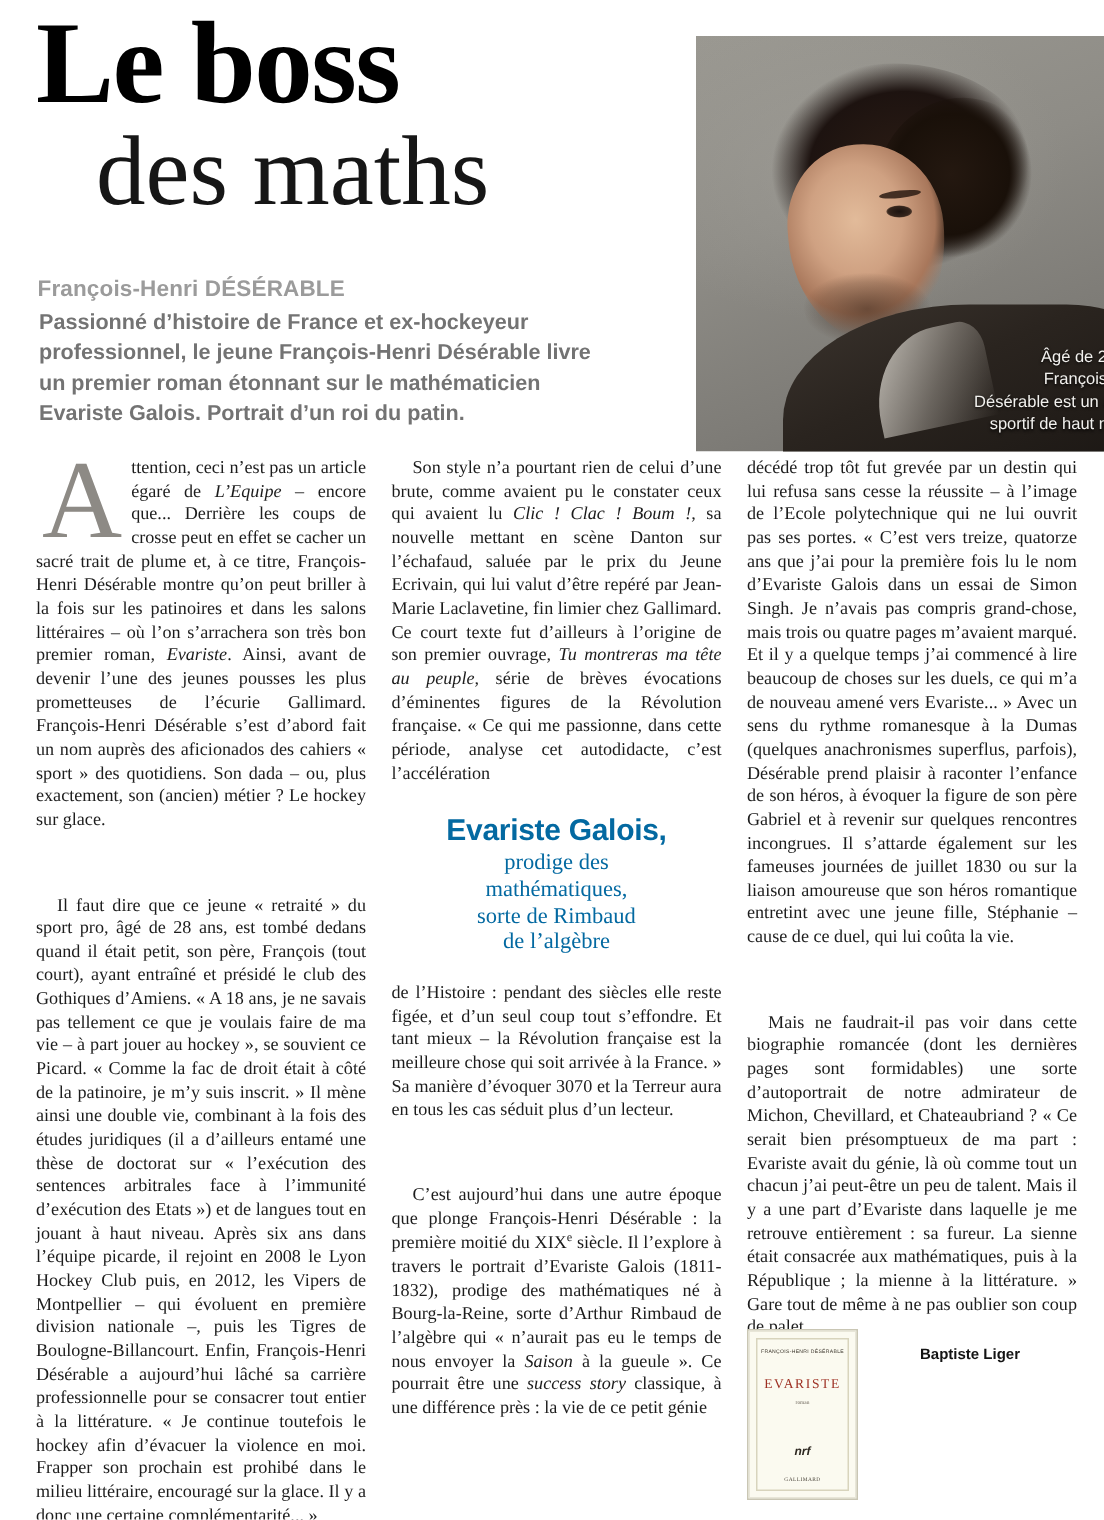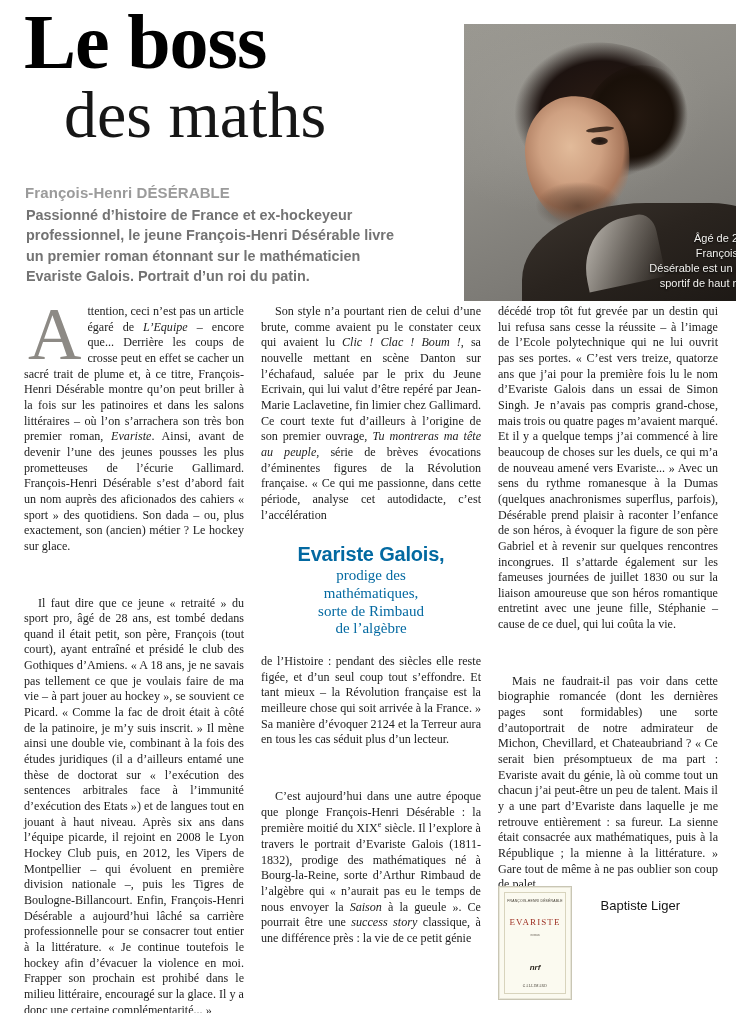--- a/index.html
+++ b/index.html
@@ -234,22 +234,22 @@
     font-weight: normal;
     font-size: 15px;
     line-height: 1.18;
     white-space: pre-line;
     margin-top: 1px;
   }
 
   
   #signature {
     font-family: "Liberation Sans", sans-serif;
-    font-weight: normal;
-    font-size: 13px;
+    font-weight: bold;
+    font-size: 10px;
     text-align: right;
     margin-top: 5px;
     padding-right: 38px;
     color: #141414;
   }
 
   
   #book-block {
     position: absolute;
     left: 0;
@@ -396,21 +396,21 @@
     </p>
 
     <div id="pullquote">
       <div id="pq-line1">Evariste Galois,</div>
       <div id="pq-rest">prodige des
 mathématiques,
 sorte de Rimbaud
 de l’algèbre</div>
     </div>
 
-    <p class="body-text">de l’Histoire : pendant des siècles elle reste figée, et d’un seul coup tout s’effondre. Et tant mieux – la Révolution française est la meilleure chose qui soit arrivée à la France. » Sa manière d’évoquer 2124 et la Terreur aura en tous les cas séduit plus d’un lecteur.</p>
+    <p class="body-text">de l’Histoire : pendant des siècles elle reste figée, et d’un seul coup tout s’effondre. Et tant mieux – la Révolution française est la meilleure chose qui soit arrivée à la France. » Sa manière d’évoquer 3070 et la Terreur aura en tous les cas séduit plus d’un lecteur.</p>
     <p class="body-text indent">
       <span>C’est aujourd’hui dans une autre époque que plonge François-Henri Désérable : la première moitié du XIX</span><span class="sup">e</span><span> siècle. Il l’explore à travers le portrait d’Evariste Galois (1811-1832), prodige des mathématiques né à Bourg-la-Reine, sorte d’Arthur Rimbaud de l’algèbre qui « n’aurait pas eu le temps de nous envoyer la </span><span class="em">Saison</span><span> à la gueule ». Ce pourrait être une </span><span class="em">success story</span><span> classique, à une différence près : la vie de ce petit génie</span>
     </p>
   </div>
 
   <div class="column">
     <p class="body-text">décédé trop tôt fut grevée par un destin qui lui refusa sans cesse la réussite – à l’image de l’Ecole polytechnique qui ne lui ouvrit pas ses portes. « C’est vers treize, quatorze ans que j’ai pour la première fois lu le nom d’Evariste Galois dans un essai de Simon Singh. Je n’avais pas compris grand-chose, mais trois ou quatre pages m’avaient marqué. Et il y a quelque temps j’ai commencé à lire beaucoup de choses sur les duels, ce qui m’a de nouveau amené vers Evariste... » Avec un sens du rythme romanesque à la Dumas (quelques anachronismes superflus, parfois), Désérable prend plaisir à raconter l’enfance de son héros, à évoquer la figure de son père Gabriel et à revenir sur quelques rencontres incongrues. Il s’attarde également sur les fameuses journées de juillet 1830 ou sur la liaison amoureuse que son héros romantique entretint avec une jeune fille, Stéphanie – cause de ce duel, qui lui coûta la vie.</p>
     <p class="body-text indent">Mais ne faudrait-il pas voir dans cette biographie romancée (dont les dernières pages sont formidables) une sorte d’autoportrait de notre admirateur de Michon, Chevillard, et Chateaubriand ? « Ce serait bien présomptueux de ma part : Evariste avait du génie, là où comme tout un chacun j’ai peut-être un peu de talent. Mais il y a une part d’Evariste dans laquelle je me retrouve entièrement : sa fureur. La sienne était consacrée aux mathématiques, puis à la République ; la mienne à la littérature. » Gare tout de même à ne pas oublier son coup de palet...</p>
 
     <div id="signature">Baptiste Liger</div>

